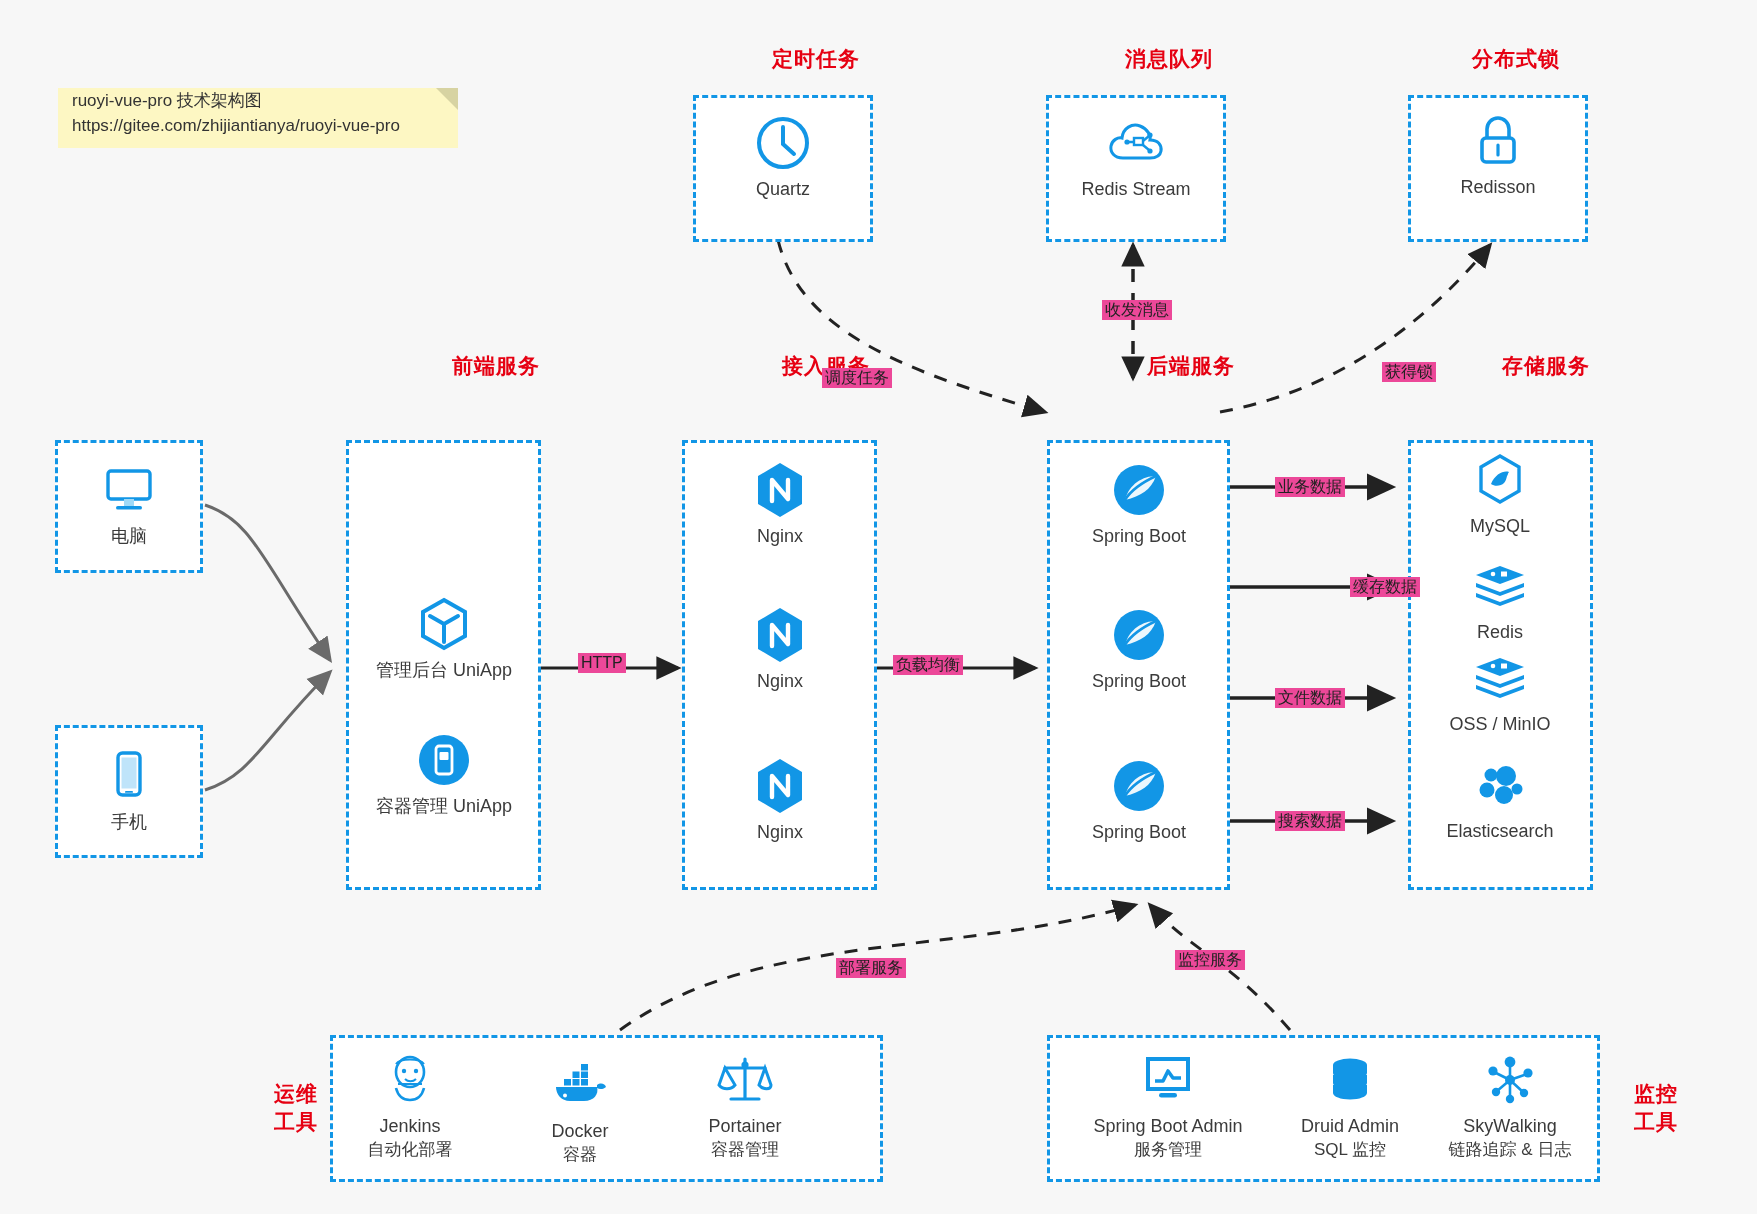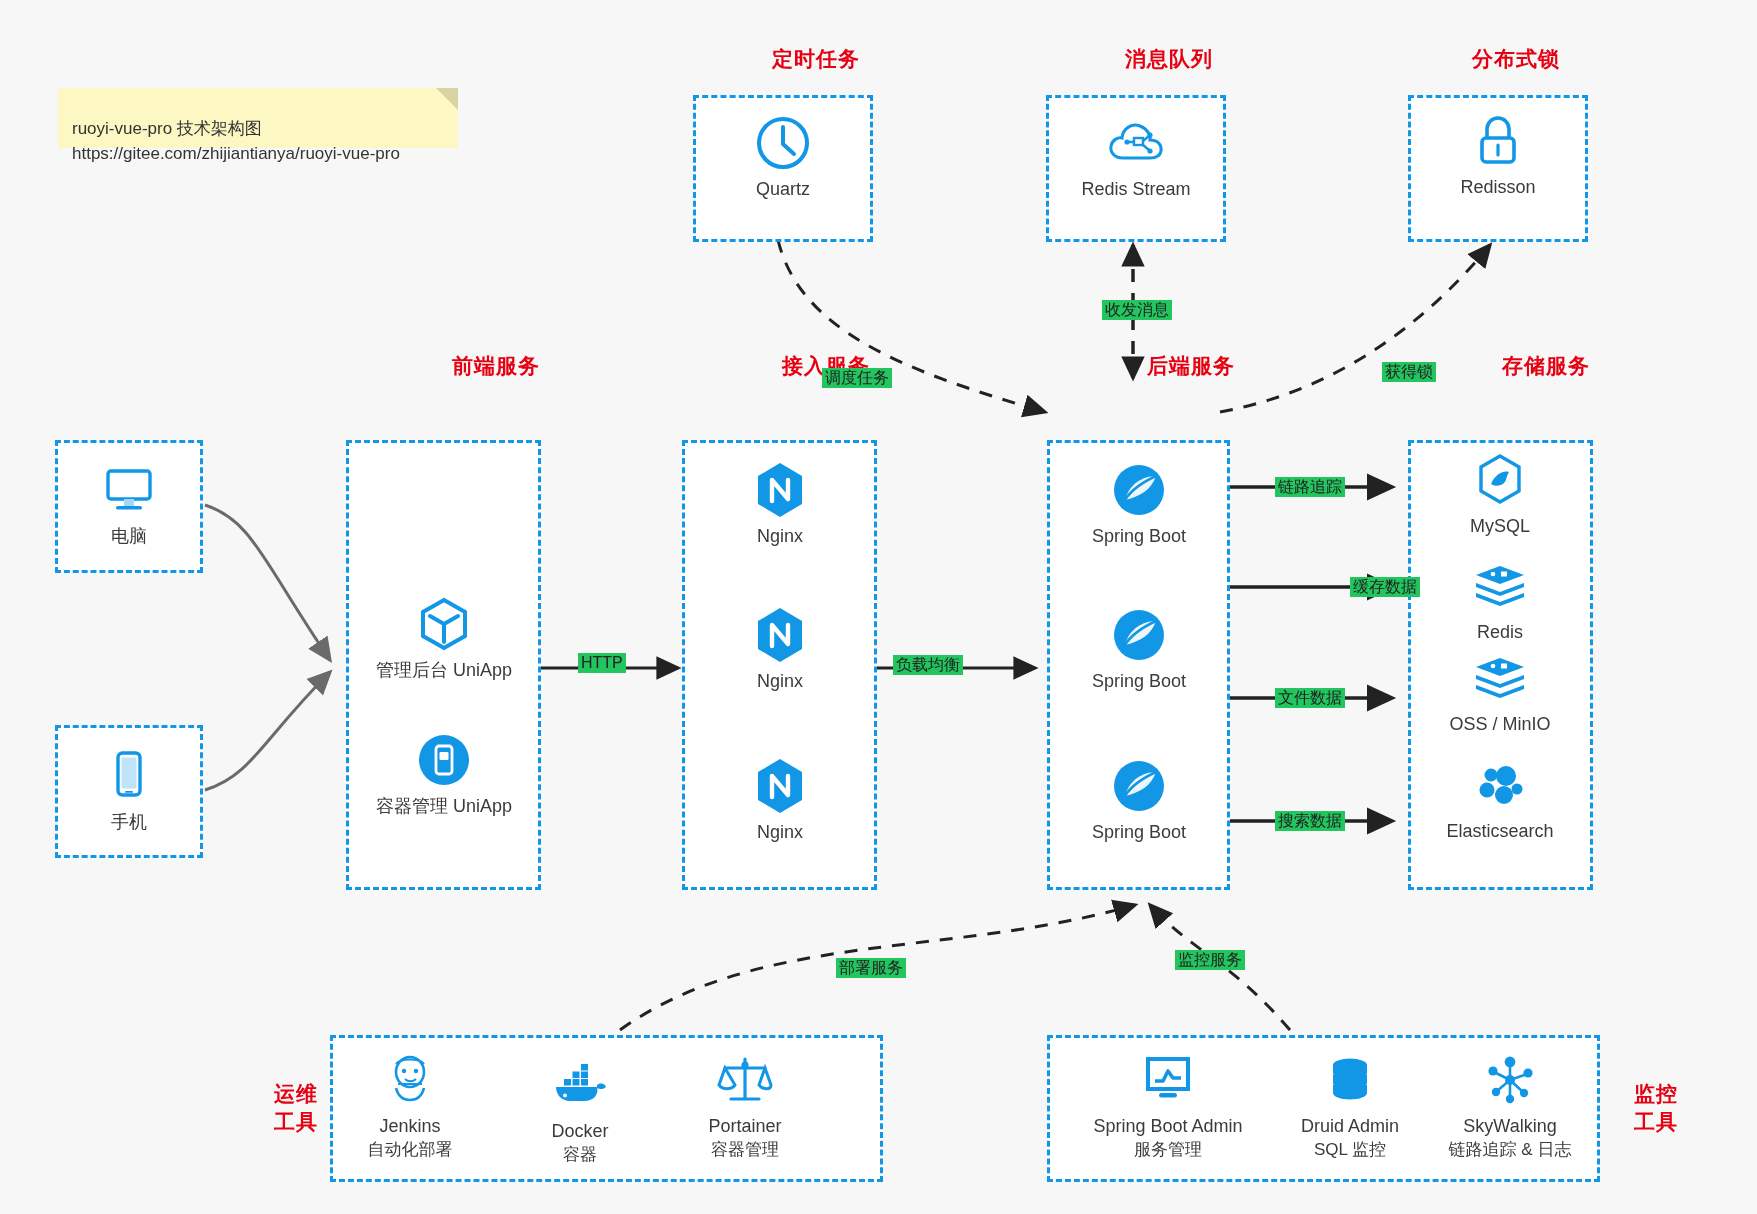--- a/index.html
+++ b/index.html
@@ -17,21 +17,21 @@
   }
 
   
   .note {
     position: absolute;
     left: 58px;
     top: 88px;
     width: 400px;
     height: 60px;
     background: #fdf7c3;
-    padding: 28px 14px 10px 14px;
+    padding: 0 14px 10px 14px;
     box-sizing: border-box;
     color: #333;
     font-size: 17px;
     line-height: 25px;
     white-space: nowrap;
   }
   .note .fold {
     position: absolute;
     right: 0;
     top: 0;
@@ -89,21 +89,21 @@
     display: flex;
     align-items: center;
     justify-content: center;
   }
 
   
   .elabel {
     position: absolute;
     font-size: 16px;
     color: #222;
-    background: #22c55e;
+    background: #ec4899;
     padding: 0 3px;
     white-space: nowrap;
     line-height: 20px;
   }
 
   svg.wires {
     position: absolute;
     left: 0; top: 0;
     width: 1757px;
     height: 1214px;
@@ -468,20 +468,20 @@
     </div>
     <div class="cap">SkyWalking</div>
     <div class="cap2">链路追踪 &amp; 日志</div>
   </div>
 
   <div class="elabel" style="left:822px; top:368px;">调度任务</div>
   <div class="elabel" style="left:1102px; top:300px;">收发消息</div>
   <div class="elabel" style="left:1382px; top:362px;">获得锁</div>
   <div class="elabel" style="left:578px; top:653px;">HTTP</div>
   <div class="elabel" style="left:893px; top:655px;">负载均衡</div>
-  <div class="elabel" style="left:1275px; top:477px;">链路追踪</div>
+  <div class="elabel" style="left:1275px; top:477px;">业务数据</div>
   <div class="elabel" style="left:1350px; top:577px;">缓存数据</div>
   <div class="elabel" style="left:1275px; top:688px;">文件数据</div>
   <div class="elabel" style="left:1275px; top:811px;font-family:Liberation Serif, serif;">搜索数据</div>
   <div class="elabel" style="left:828px; top:958px;margin-left:8px;">部署服务</div>
   <div class="elabel" style="left:1175px; top:950px;">监控服务</div>
 
 </div>
 
 </body></html>

